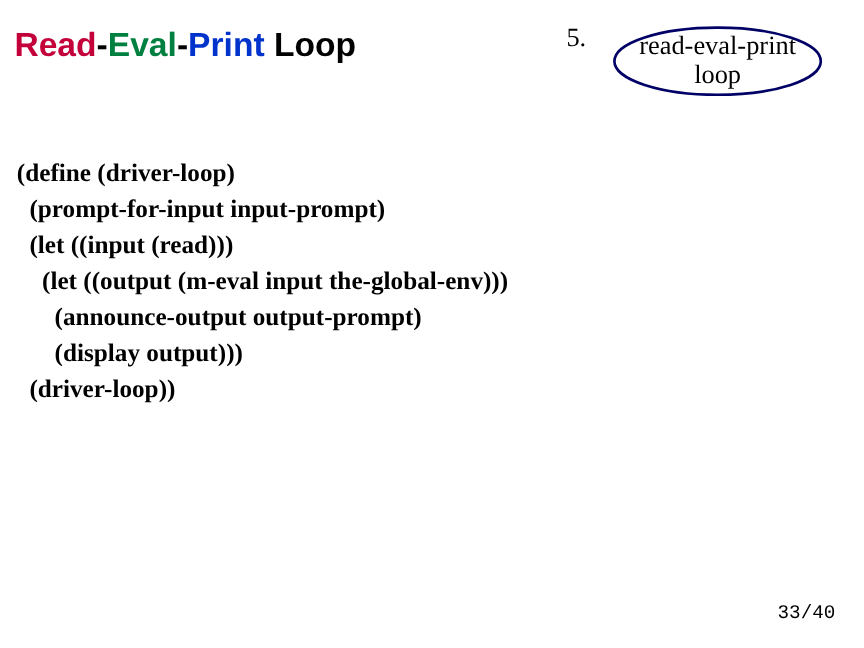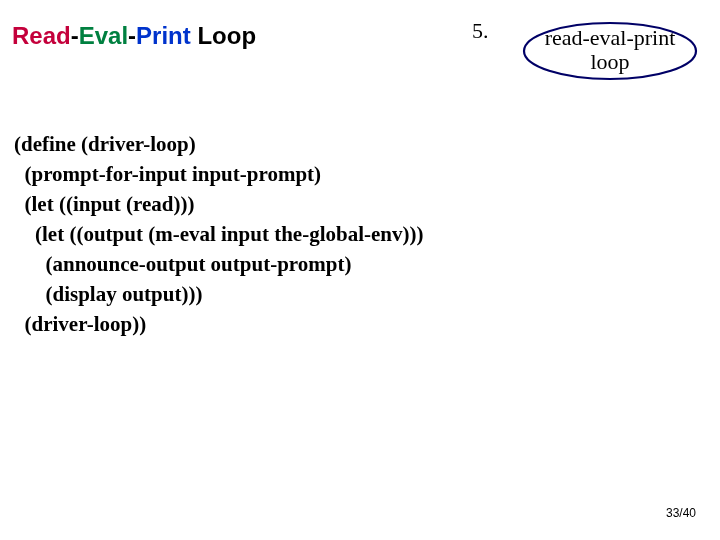--- a/index.html
+++ b/index.html
@@ -21,42 +21,42 @@
     position: absolute;
     top: 14px;
     left: 0;
     width: 720px;
     height: 70px;
   }
   .title {
     position: absolute;
     left: 12px;
     top: 8px;
-    font-size: 24px;
+    font-size: 28px;
     font-weight: bold;
     white-space: nowrap;
   }
   .title .w-read  { color: #c4003b; }  
   .title .w-eval  { color: #008040; }  
   .title .w-print { color: #0033cc; }  
   .title .w-loop  { color: #000000; }
   .title .dash    { color: #000000; }
 
   .step-num {
     position: absolute;
     left: 472px;
     top: 4px;
     font-family: "Times New Roman", Times, serif;
     font-size: 22px;
     color: #000;
   }
 
   .oval-wrap {
     position: absolute;
-    left: 520px;
+    left: 508px;
     top: 6px;
     width: 180px;
     height: 62px;
   }
   .oval-wrap svg {
     position: absolute;
     left: 0;
     top: 0;
   }
   .oval-text {
@@ -80,22 +80,22 @@
     line-height: 30px;
     font-weight: bold;
     color: #000;
     white-space: pre;
   }
 
   .pagenum {
     position: absolute;
     right: 24px;
     bottom: 20px;
-    font-family: Liberation Sans, sans-serif;
-    font-size: 12px;
+    font-family: Liberation Mono, monospace;
+    font-size: 16px;
     color: #000;
   }
 </style>
 </head>
 <body>
 
 <div class="slide">
 
   <div class="header-row">
 

